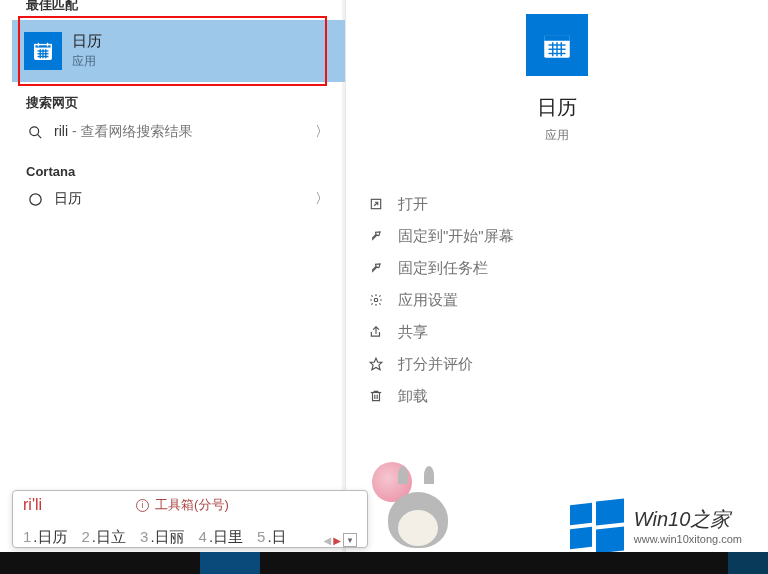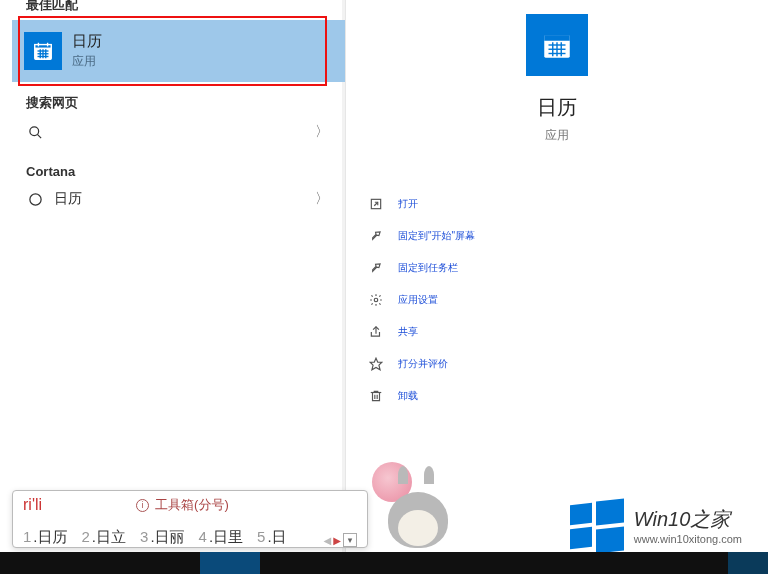--- a/index.html
+++ b/index.html
@@ -50,21 +50,21 @@
   width: 62px; height: 62px; background: #0078d7;
   display:flex; align-items:center; justify-content:center;
 }
 .cal-icon-lg svg { width: 34px; height: 34px; }
 .app-title-lg { font-size: 20px; color:#222; margin-top: 18px; }
 .app-sub-lg { font-size: 12px; color:#777; margin-top: 6px; }
 
 .actions { margin-top: 44px; }
 .action-row {
   display:flex; align-items:center; height:32px;
-  padding: 0 20px; font-size: 10px; color:#1d4ed8; cursor:pointer;
+  padding: 0 20px; font-size: 15px; color:#737373; cursor:pointer;
 }
 .action-ico { width: 20px; margin-right: 12px; color:#555; display:flex; justify-content:center; }
 
 
 .ime {
   position: absolute; left: 12px; right: 400px; bottom: 26px;
   height: 58px; background:#fff;
   border:1px solid #bbb; border-radius: 4px;
   box-shadow: 0 2px 6px rgba(0,0,0,0.15);
   font-family: "NSimSun","SimSun",serif;
@@ -143,20 +143,23 @@
     </div>
 
     <div class="section-header web-header">搜索网页</div>
     <div class="web-row">
       <span class="row-icon">
         <svg width="15" height="15" viewBox="0 0 24 24" fill="none" stroke="#333" stroke-width="2">
             <circle cx="10" cy="10" r="7"></circle>
             <line x1="15" y1="15" x2="21" y2="21"></line>
           </svg>
       </span>
+      <span class="row-text">
+        <span>rili</span><span class="dim"> - 查看网络搜索结果</span>
+      </span>
       <span class="chev">〉</span>
     </div>
 
     <div class="section-header cortana-header">Cortana</div>
     <div class="cortana-row">
       <span class="row-icon">
         <svg width="15" height="15" viewBox="0 0 24 24" fill="none" stroke="#333" stroke-width="2">
             <circle cx="12" cy="12" r="9"></circle>
           </svg>
       </span>

